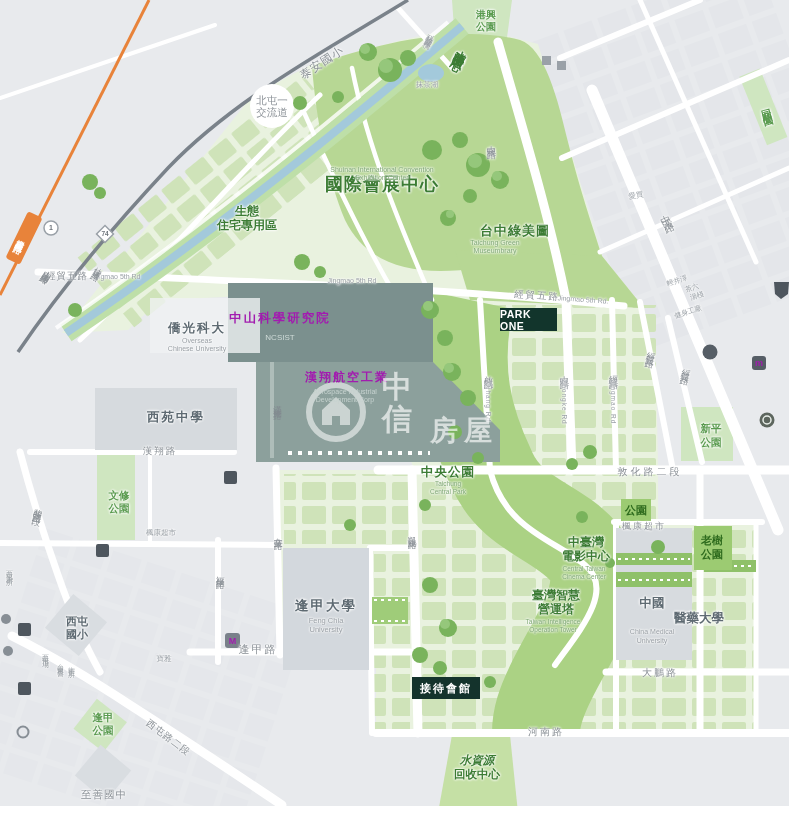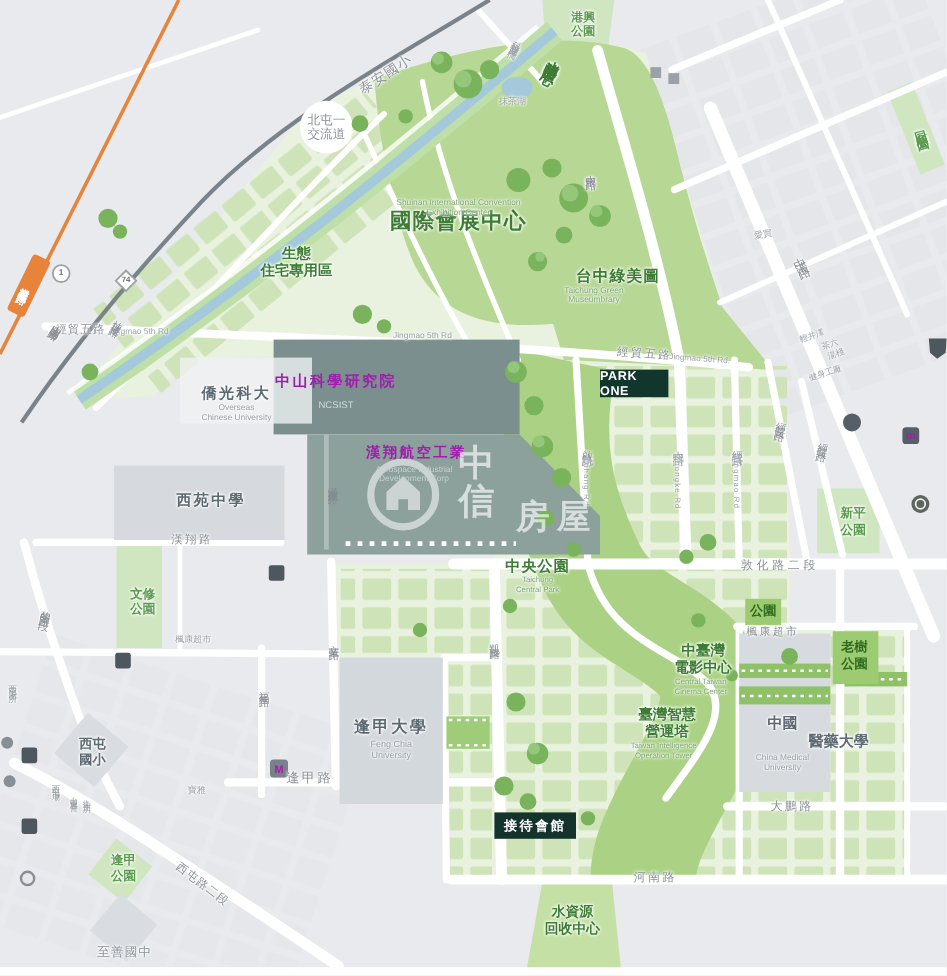--- a/index.html
+++ b/index.html
@@ -325,21 +325,21 @@
 <div class="L tp vert" style="left:45px;top:653px;font-size:7px;">西屯市場</div>
 <div class="L tp vert" style="left:60px;top:662px;font-size:7px;">台中農會</div>
 <div class="L tp vert" style="left:71px;top:664px;font-size:7px;">衛生所</div>
 <div class="L tp" style="left:164px;top:659px;">寶雅</div>
 <div class="L pg" style="left:103px;top:717px;">逢甲</div>
 <div class="L pg" style="left:103px;top:730px;">公園</div>
 <div class="L rg" style="left:168px;top:738px;font-size:9.5px;letter-spacing:1px;transform:translate(-50%,-50%) rotate(37deg);">西屯路二段</div>
 <div class="L rg" style="left:104px;top:794px;font-size:10.5px;letter-spacing:1px;">至善國中</div>
 
 <div class="badge" style="left:412px;top:677px;width:68px;height:22px;background:#14332c;font-size:11px;letter-spacing:2px;">接待會館</div>
-<div class="L fg" style="left:477px;top:761px;font-size:11.5px;">水資源</div>
+<div class="L fg" style="left:477px;top:761px;font-size:11.5px;font-style:italic;">水資源</div>
 <div class="L fg" style="left:477px;top:775px;font-size:11.5px;">回收中心</div>
 <div class="L rg" style="left:546px;top:732px;letter-spacing:2px;">河南路</div>
 
 <div class="L fg" style="left:556px;top:596px;font-size:12px;">臺灣智慧</div>
 <div class="L fg" style="left:556px;top:610px;font-size:12px;">營運塔</div>
 <div class="L eg" style="left:553px;top:622px;font-size:6.5px;">Taiwan Intelligence</div>
 <div class="L eg" style="left:553px;top:630px;font-size:6.5px;">Operation Tower</div>
 <div class="L fg" style="left:586px;top:543px;font-size:12px;">中臺灣</div>
 <div class="L fg" style="left:586px;top:557px;font-size:12px;">電影中心</div>
 <div class="L eg" style="left:584px;top:569px;font-size:6.5px;">Central Taiwan</div>

